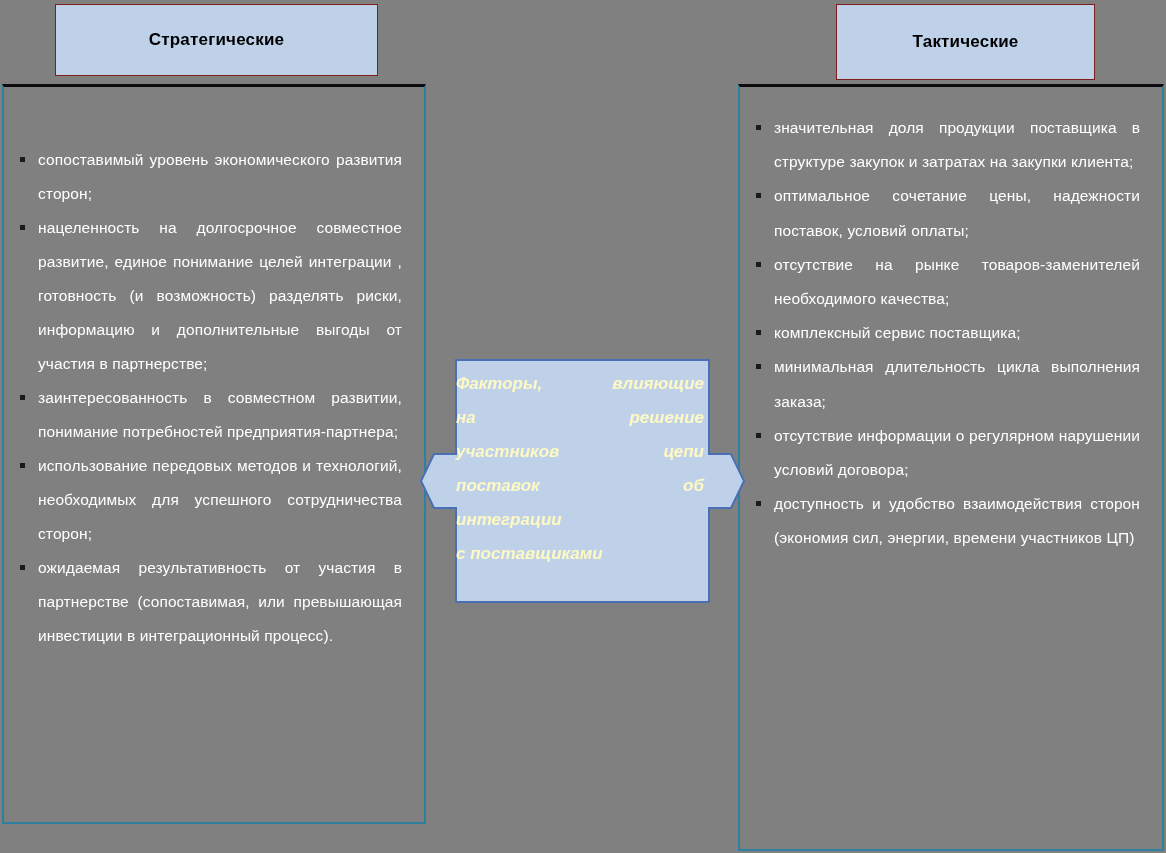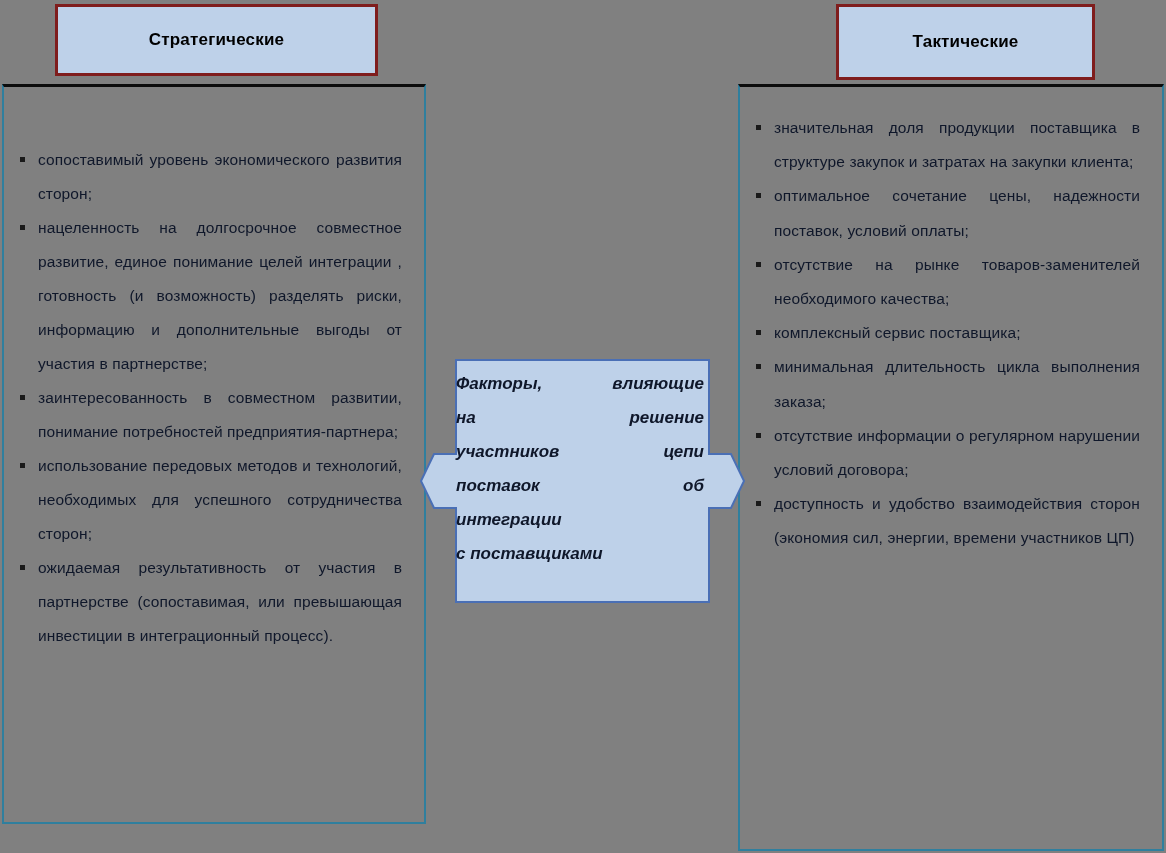--- a/index.html
+++ b/index.html
@@ -12,21 +12,21 @@
     background: #808080;
     font-family: "Liberation Sans", sans-serif;
     overflow: hidden;
     position: relative;
   }
 
   
   .header-box {
     position: absolute;
     background: #bed1e9;
-    border: 3px solid #7f1d1d;
+    border: 1px solid #7f1d1d;
     box-sizing: border-box;
     display: flex;
     align-items: center;
     justify-content: center;
     color: #000000;
     font-weight: bold;
     font-size: 17px;
     letter-spacing: 0.2px;
   }
   #header-left {
@@ -77,21 +77,21 @@
 
   ul.bullets {
     list-style: none;
     margin: 0;
     padding: 0;
   }
   ul.bullets > li {
     position: relative;
     padding-left: 26px;
     margin: 0 16px 0 0;
-    color: #0f172a;
+    color: #ffffff;
     font-size: 15.5px;
     line-height: 34px;
     text-align: justify;
     text-justify: inter-word;
     text-align-last: left;
     letter-spacing: 0.1px;
   }
   ul.bullets > li > .bullet-mark {
     position: absolute;
     left: 8px;
@@ -123,21 +123,21 @@
   }
   #center-arrow .arrow-text {
     position: absolute;
     left: 36px;
     top: 8px;
     width: 248px;
     font-style: italic;
     font-weight: bold;
     font-size: 17px;
     line-height: 34px;
-    color: #0f172a;
+    color: #fef9c3;
     text-align: justify;
     text-justify: inter-word;
     text-align-last: left;
   }
   #center-arrow .arrow-text .ln {
     display: block;
     text-align: justify;
     text-align-last: justify;
   }
   #center-arrow .arrow-text .ln.last {

